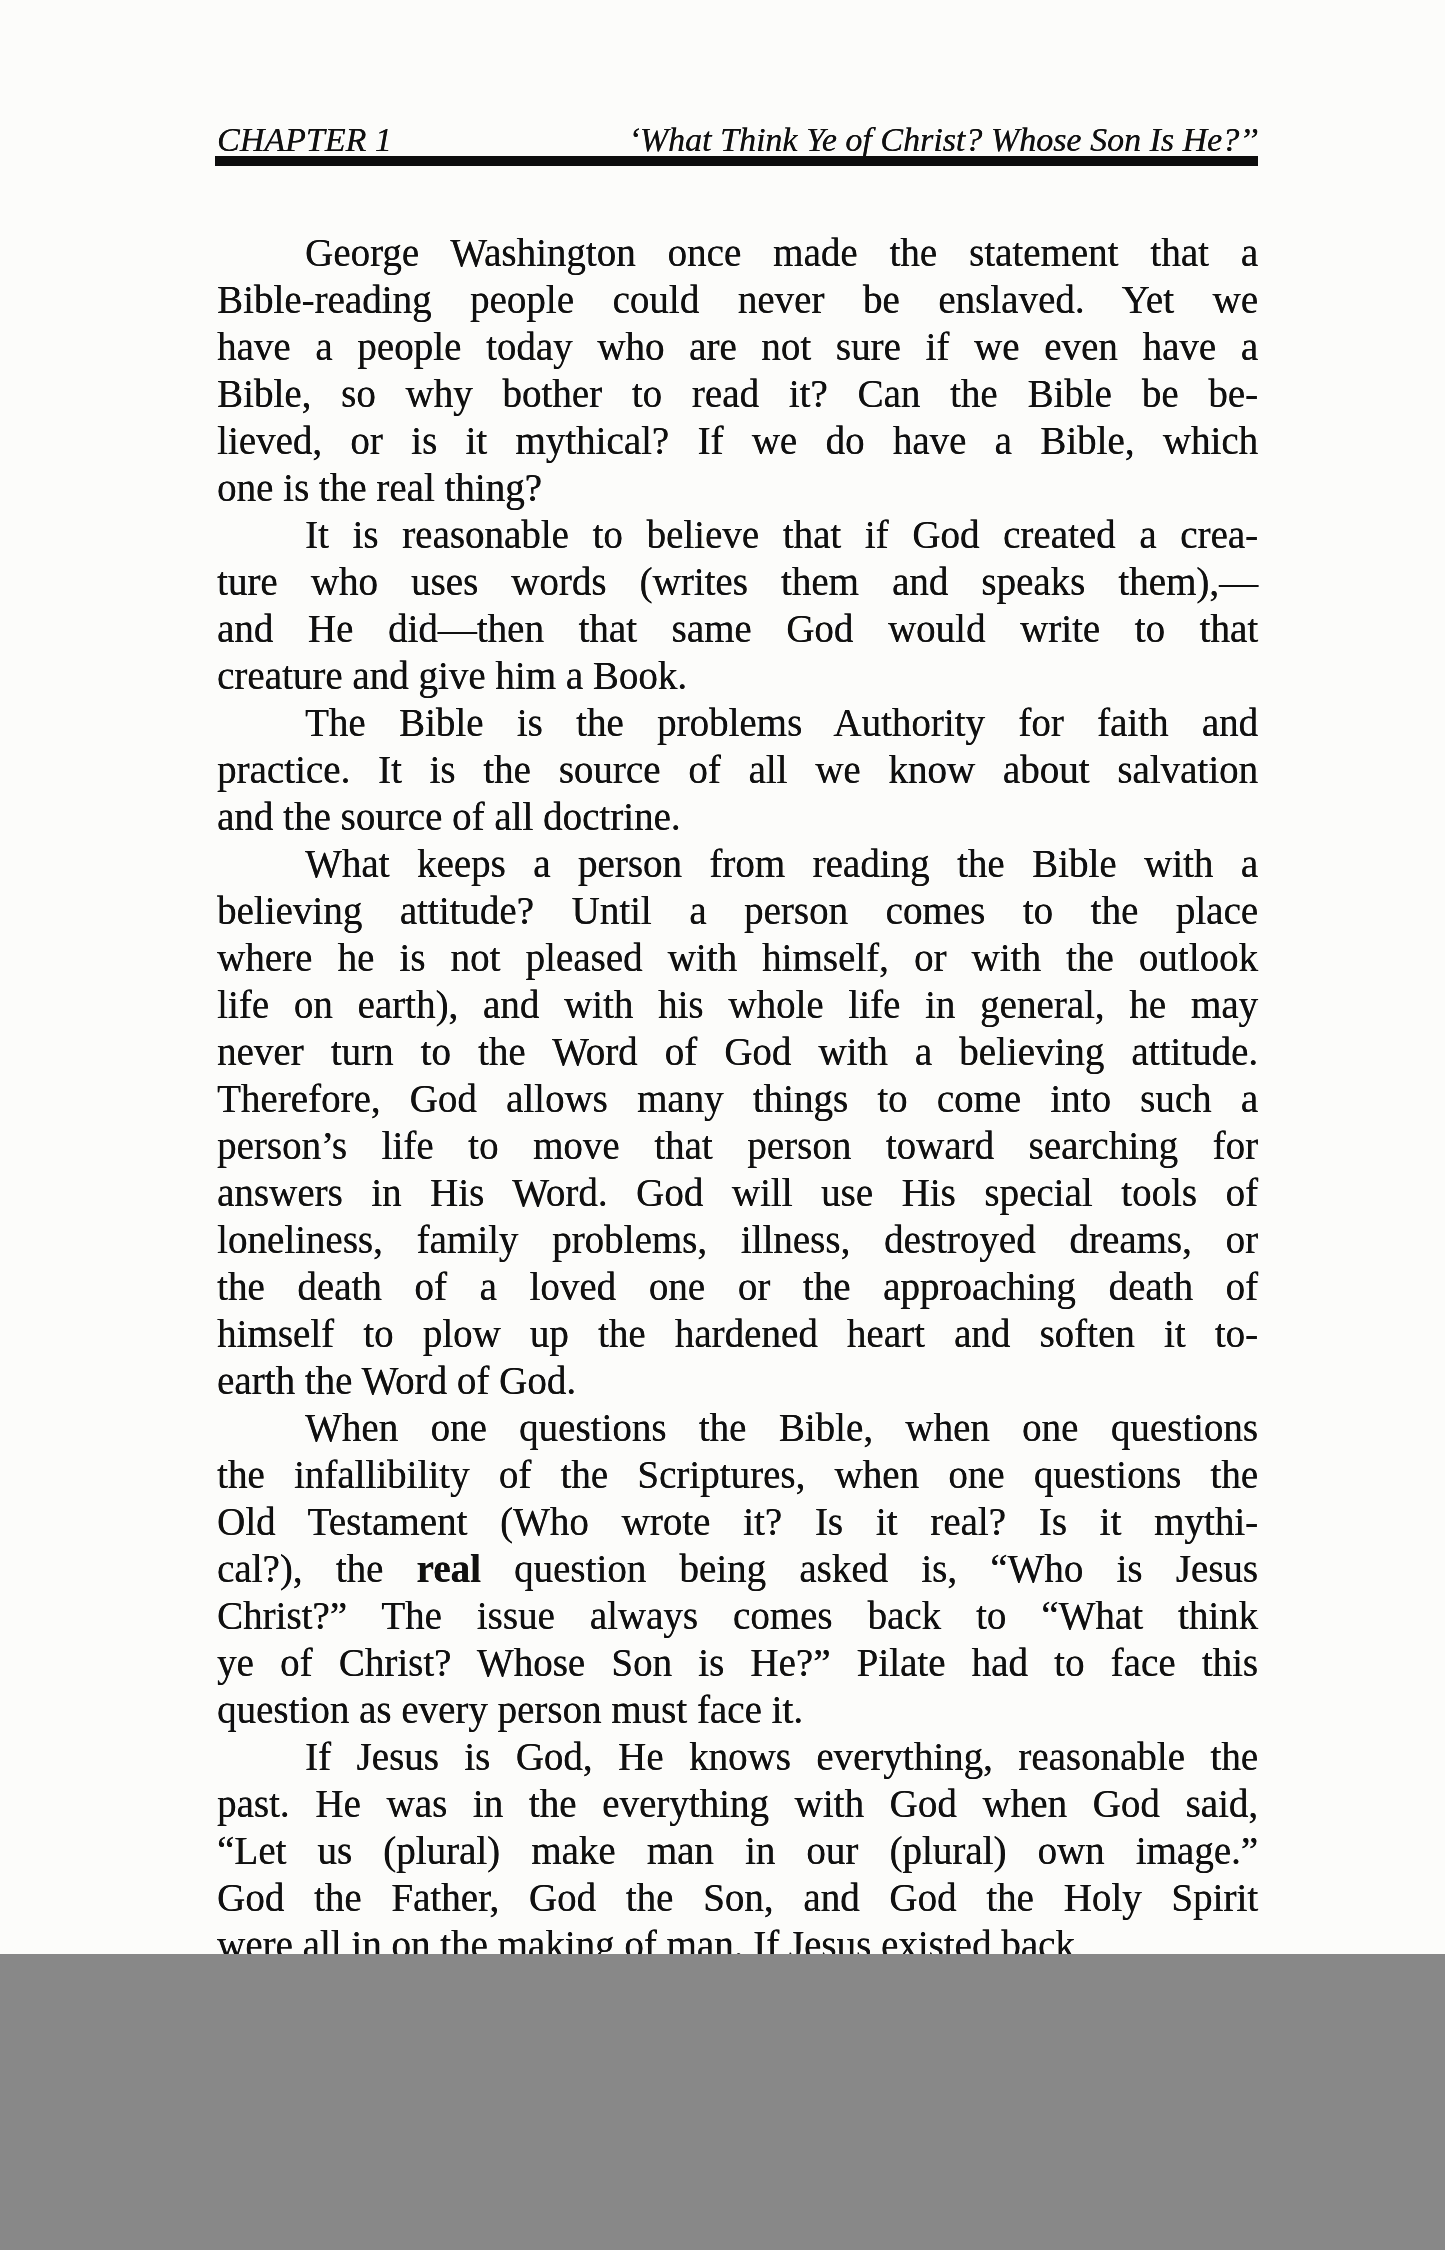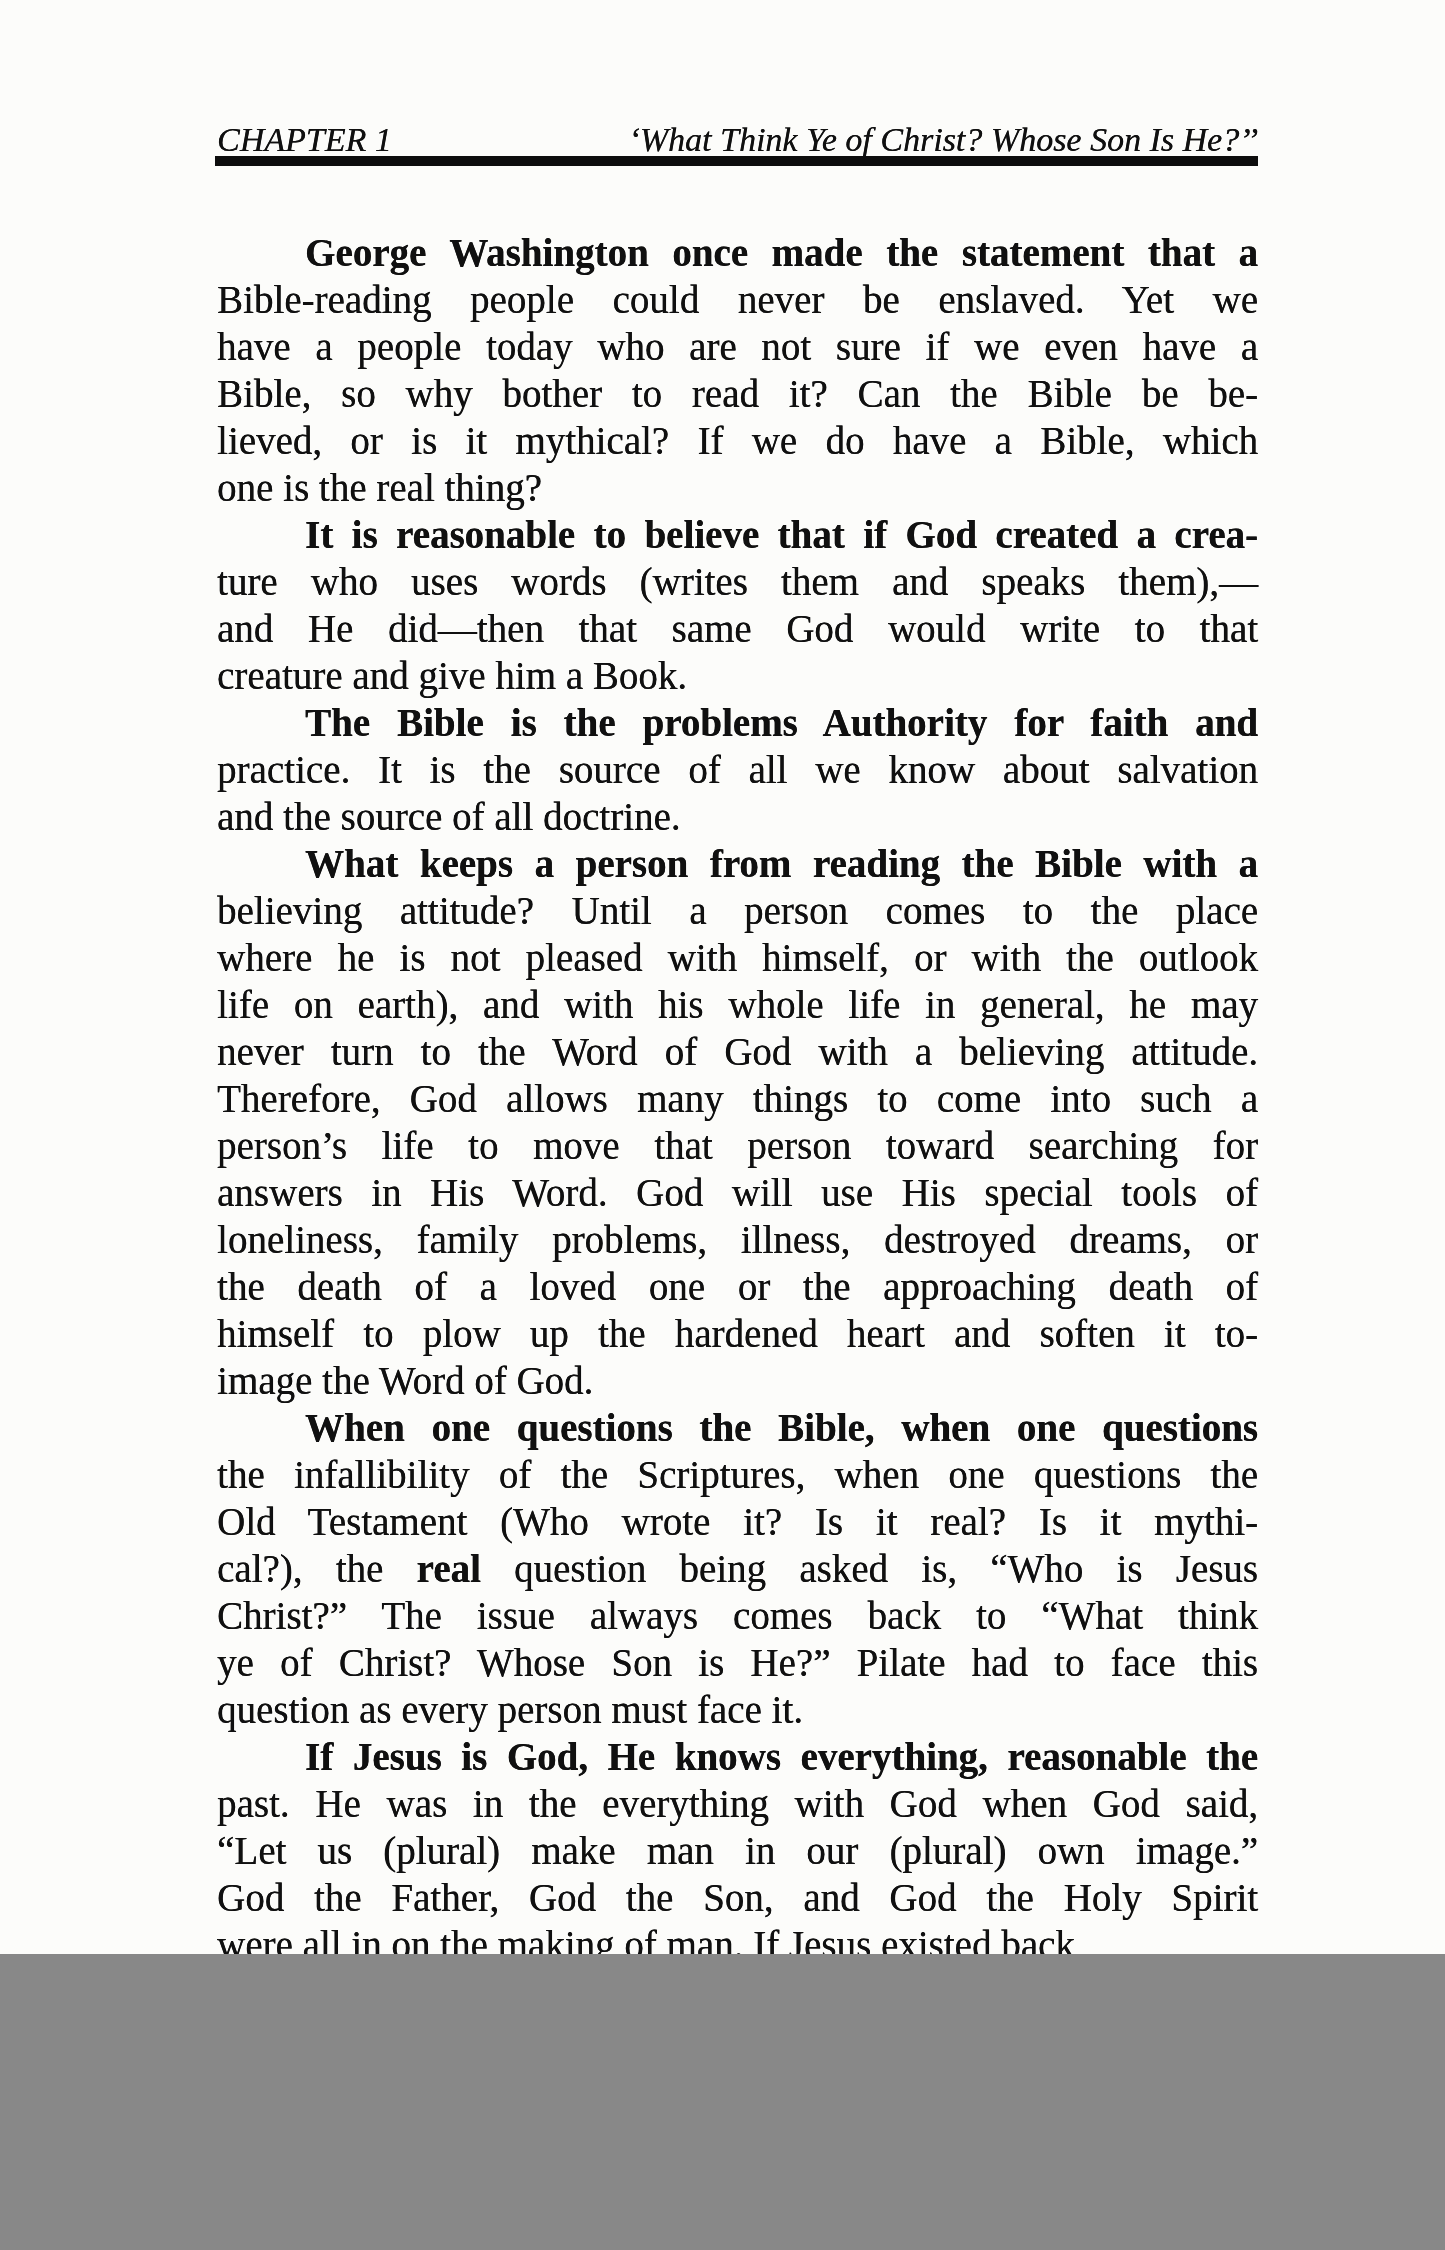--- a/index.html
+++ b/index.html
@@ -31,21 +31,21 @@
     left:217px;width:1041px;top:229px;
     font-size:39px;line-height:47px;
     text-shadow:0.3px 0 0 currentColor;
   }
   .para{margin:0;}
   .line{
     text-align:justify;
     text-align-last:justify;
     white-space:nowrap;
   }
-  .line.first{text-indent:88px;font-weight:bold;}
+  .line.first{text-indent:88px;}
   .line.last{text-align-last:left;}
   .line b{font-weight:bold;}
   
   .page-number{
     position:absolute;left:205px;top:2112px;
     font-size:50px;line-height:54px;
     text-shadow:0.3px 0 0 currentColor;
   }
   .book-title{
     position:absolute;right:196px;top:2128px;
@@ -92,21 +92,21 @@
         <div class="line">believing attitude?  Until a person comes to the place</div>
         <div class="line">where he is not pleased with himself, or with the outlook</div>
         <div class="line">life on earth), and with his whole life in general, he may</div>
         <div class="line">never turn to the Word of God with a believing attitude.</div>
         <div class="line">Therefore, God allows many things to come into such a</div>
         <div class="line">person’s life to move that person toward searching for</div>
         <div class="line">answers in His Word.  God will use His special tools of</div>
         <div class="line">loneliness, family problems, illness, destroyed dreams, or</div>
         <div class="line">the death of a loved one or the approaching death of</div>
         <div class="line">himself to plow up the hardened heart and soften it to-</div>
-        <div class="line last">image the Word of God.</div>
+        <div class="line last">earth the Word of God.</div>
       </div>
       <div class="para">
         <div class="line first">When one questions the Bible, when one questions</div>
         <div class="line">the infallibility of the Scriptures, when one questions the</div>
         <div class="line">Old Testament (Who wrote it?  Is it real?  Is it mythi-</div>
         <div class="line">cal?), the <b>real</b> question being asked is, “Who is Jesus</div>
         <div class="line">Christ?”  The issue always comes back to “What think</div>
         <div class="line">ye of Christ?  Whose Son is He?”  Pilate had to face this</div>
         <div class="line last">question as every person must face it.</div>
       </div>

